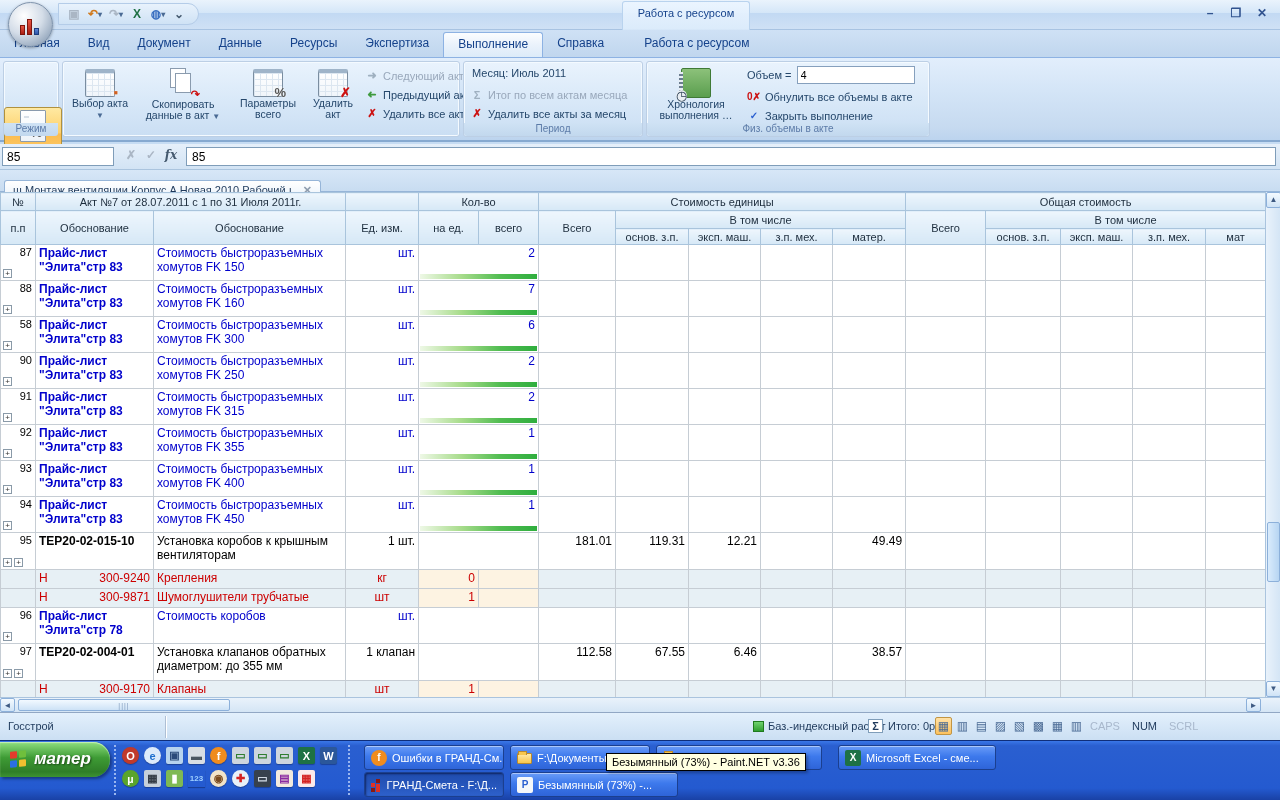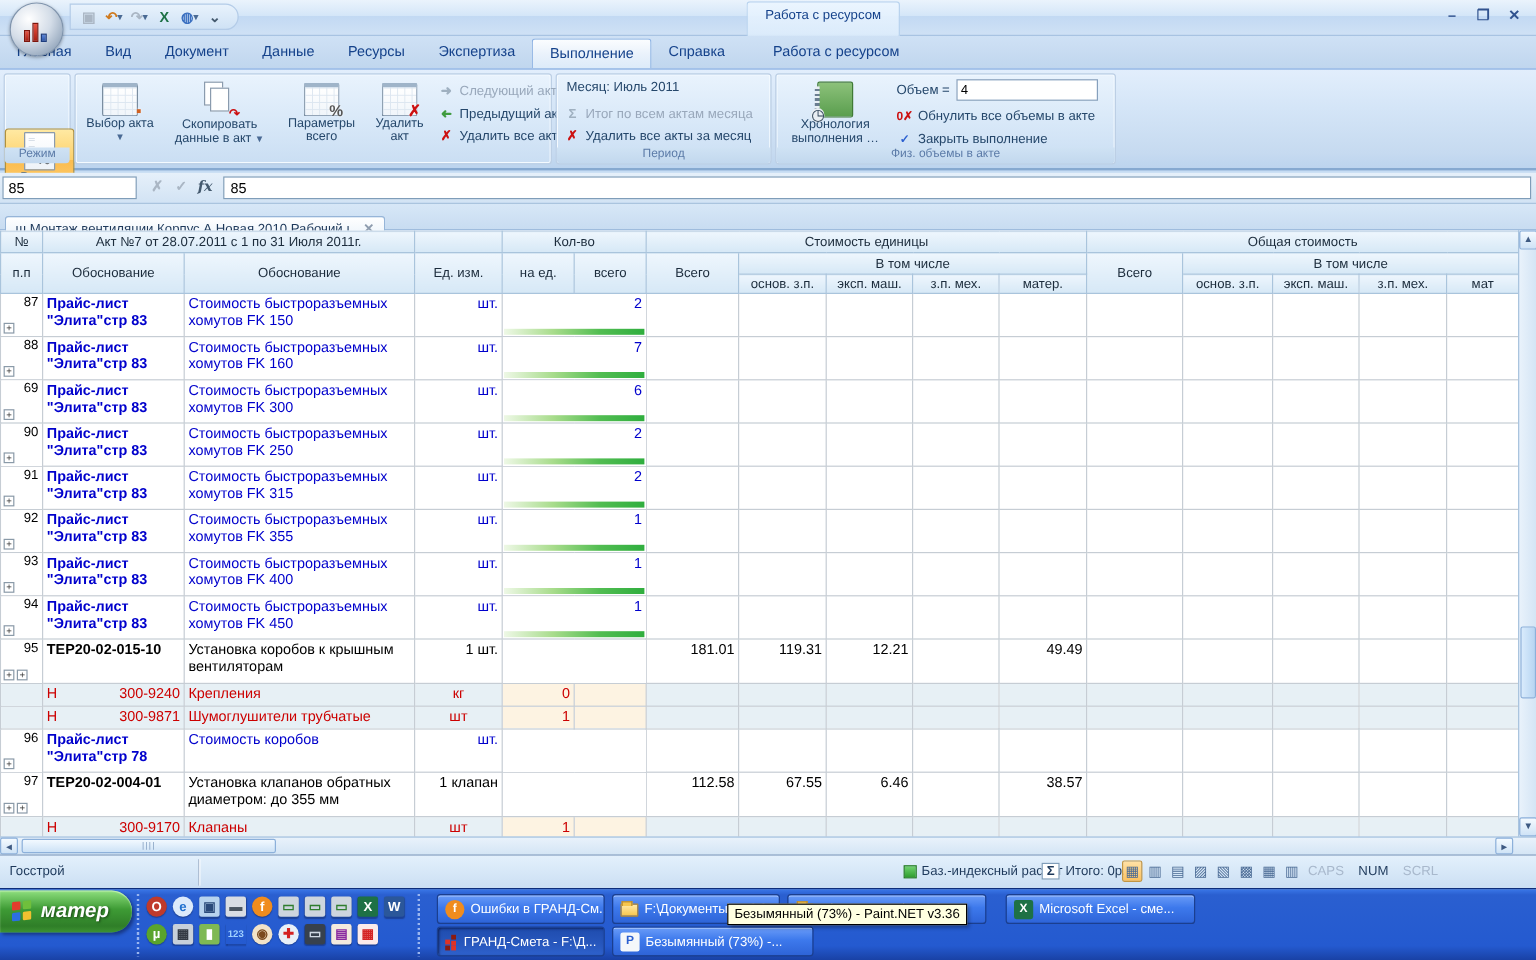--- a/index.html
+++ b/index.html
@@ -401,21 +401,21 @@
             <td class="money"></td>
             <td class="money"></td>
             <td class="money"></td>
             <td class="money"></td>
             <td class="money"></td>
             <td class="money"></td>
             <td class="money"></td>
           </tr>
           <tr class="r-item-price" style="height: 36px;">
             <td class="numcell">
-              <div class="rn">69</div>
+              <div class="rn">58</div>
               <span class="plus p1">+</span>
             </td>
             <td class="justcell">Прайс-лист "Элита"стр 83</td>
             <td class="namecell">Стоимость быстроразъемных хомутов FK 300</td>
             <td class="unitcell">шт.</td>
             <td class="qcell" colspan="2">
               <span class="qv">6</span>
               <span class="bar"></span>
             </td>
             <td class="money"></td>

